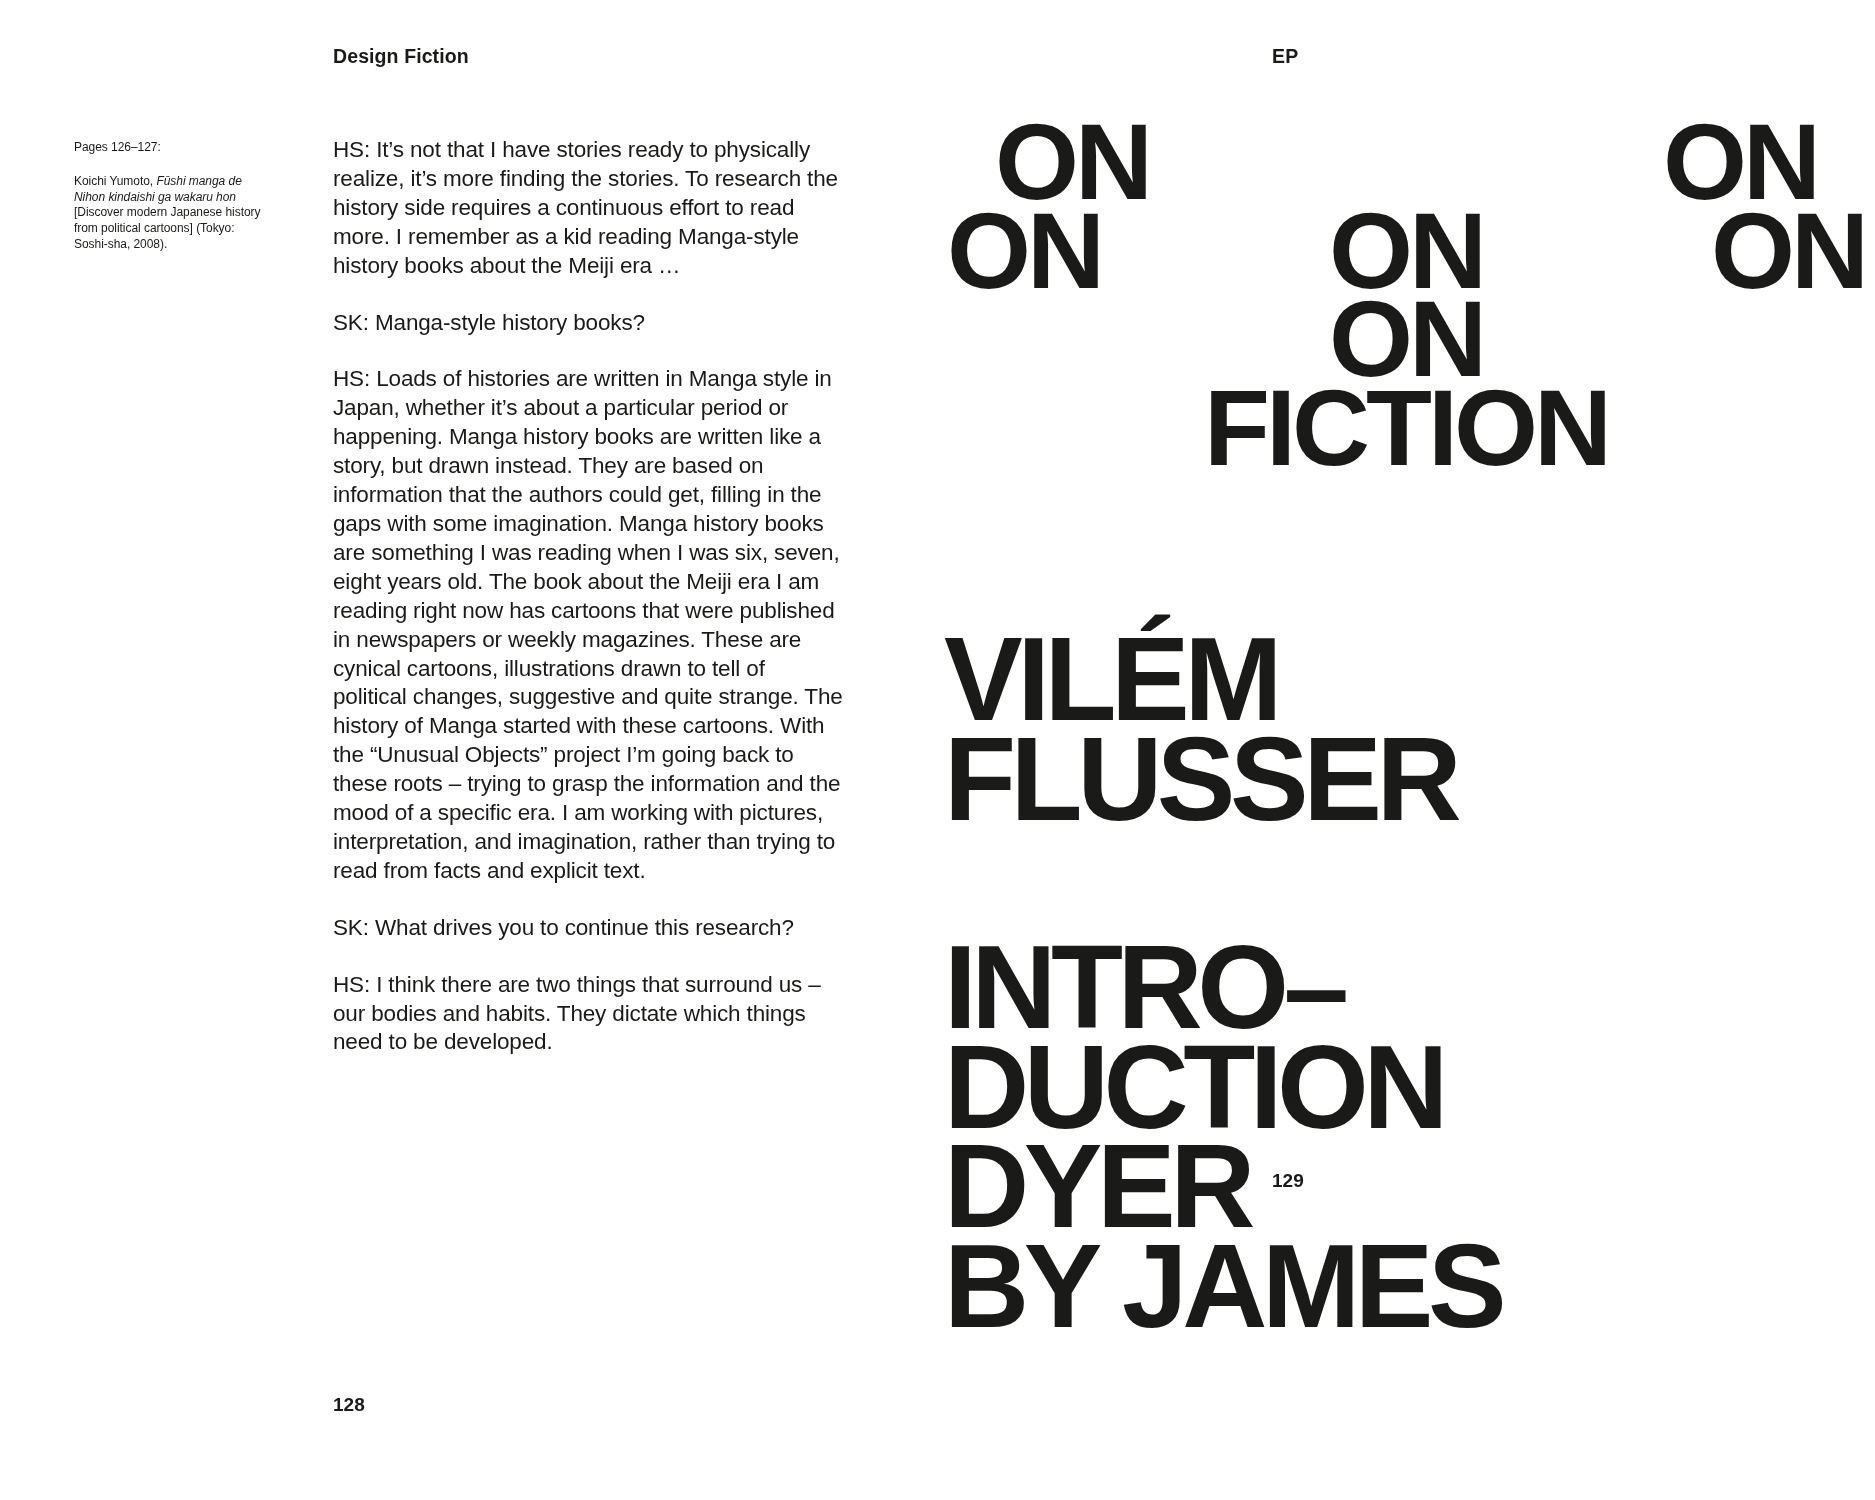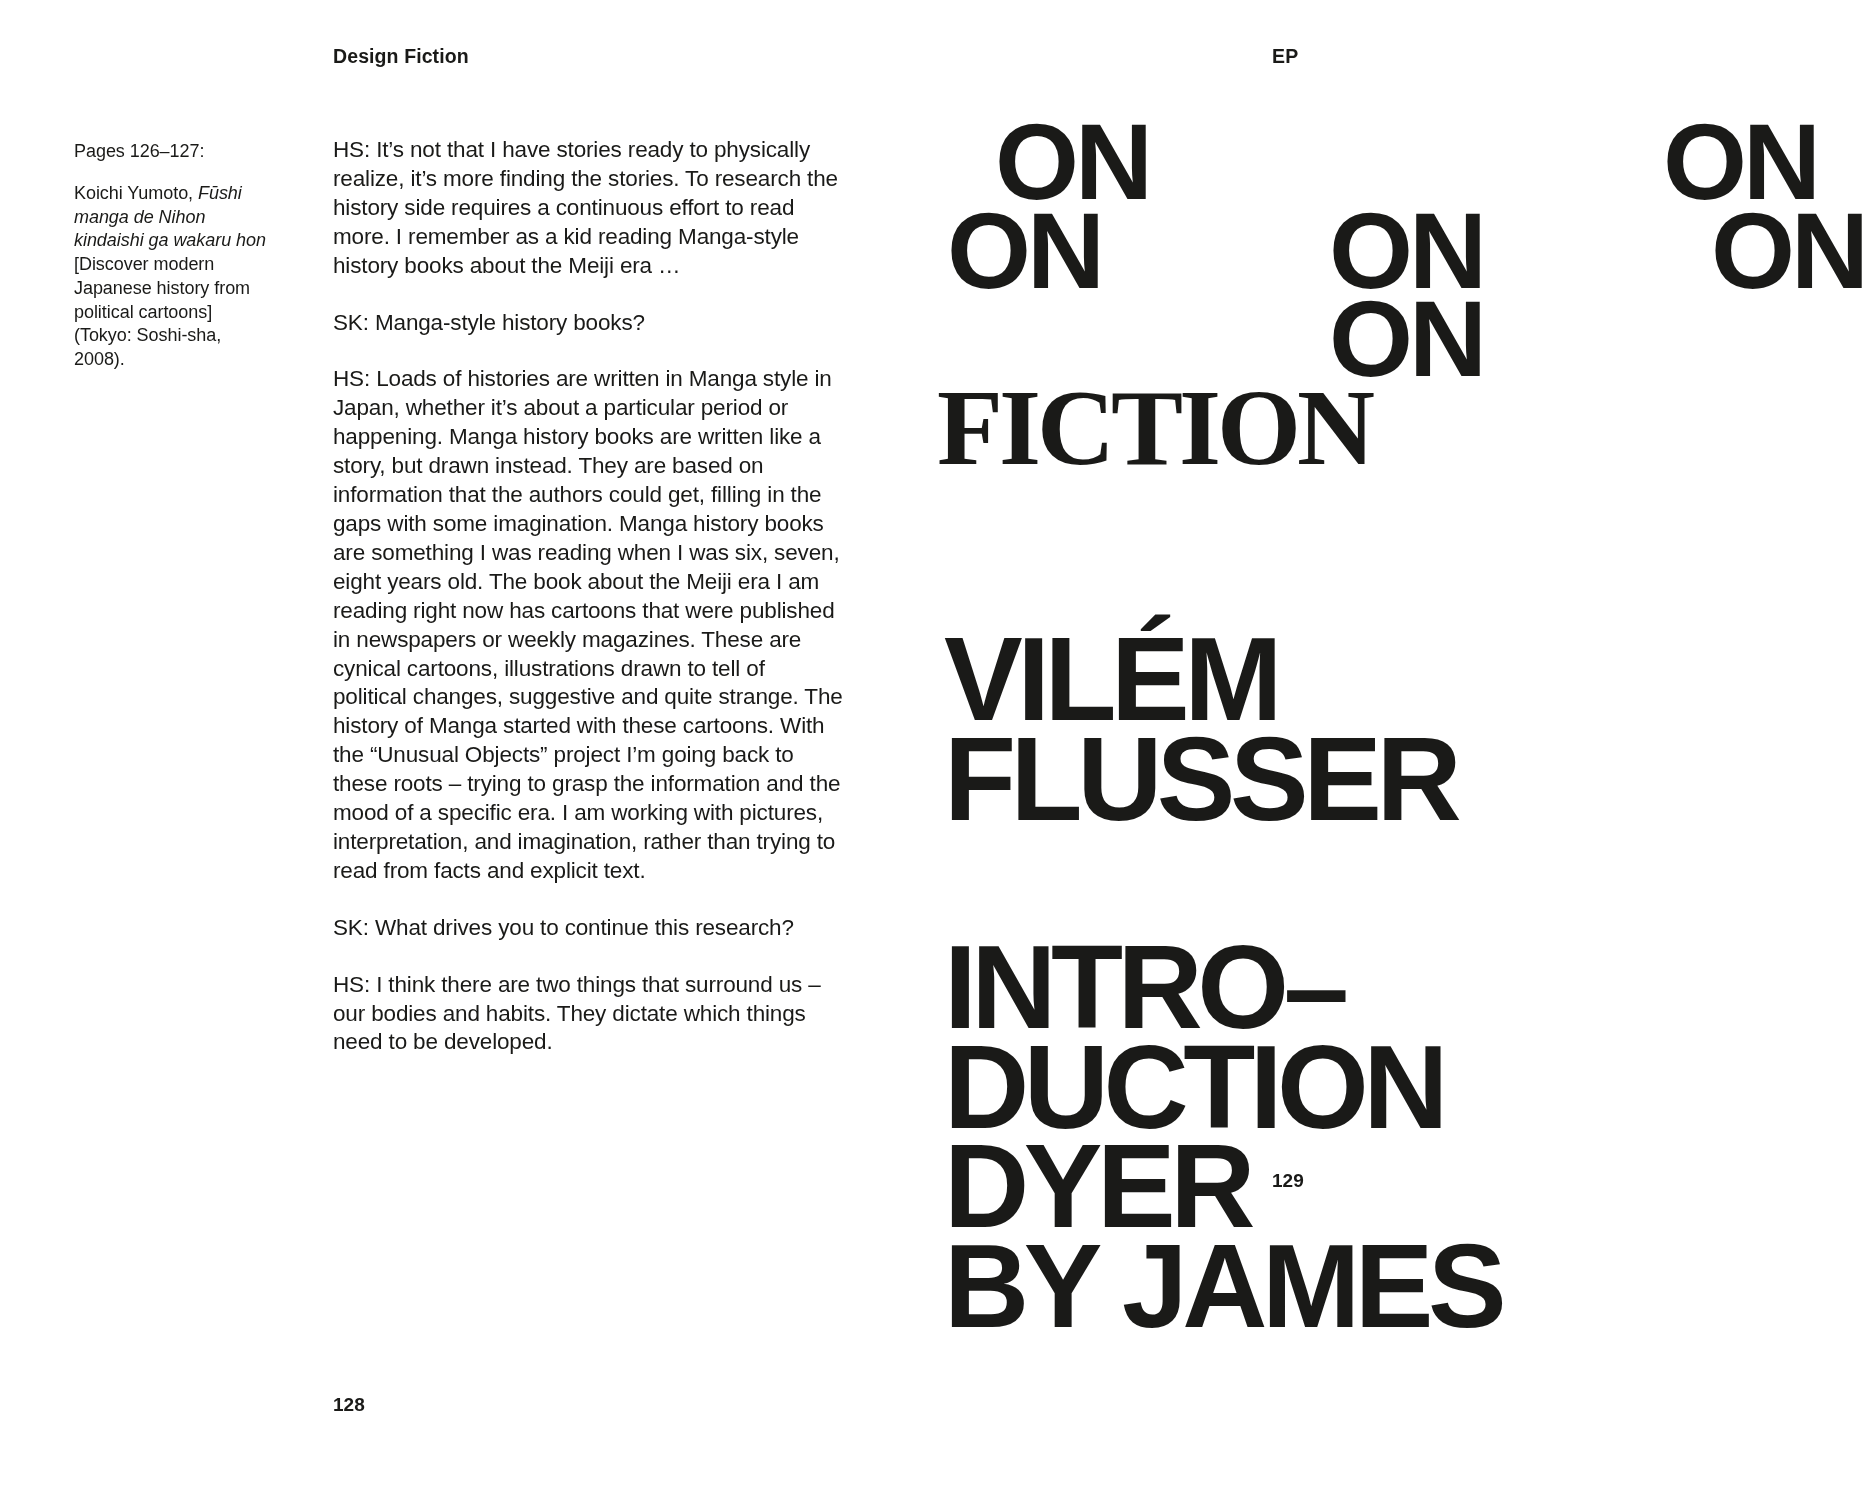--- a/index.html
+++ b/index.html
@@ -62,21 +62,21 @@
   }
   .folio-left { left: 333px; }
   .folio-right { left: 335px; }
 
   
   .margin-note {
     position: absolute;
     left: 74px;
     top: 140px;
     width: 196px;
-    font-size: 18px;
+    font-size: 12px;
     line-height: 1.32;
     letter-spacing: -0.05px;
   }
   .margin-note .mn-block { margin-bottom: 18px; }
   .margin-note .mn-block:last-child { margin-bottom: 0; }
   .margin-note em { font-style: italic; }
 
   
   .body-col {
     position: absolute;
@@ -116,24 +116,23 @@
   .on-row {
     display: flex;
     justify-content: center;
     font-size: 108px;
   }
   .on-row .w { display: inline-block; }
   .on-row-1 { justify-content: space-between; padding: 0 58px; }
   .on-row-2 { justify-content: space-between; padding: 0 10px; }
   .on-row-3 { justify-content: center; }
   .on-row-4 {
-    justify-content: flex-start;
+    justify-content: center;
     font-size: 108px;
     letter-spacing: -4px;
-    font-family: Liberation Serif, serif;
   }
 
   .author {
     position: absolute;
     left: 7px;
     top: 630px;
     width: 930px;
     font-size: 118px;
     font-weight: bold;
     line-height: 0.845;

